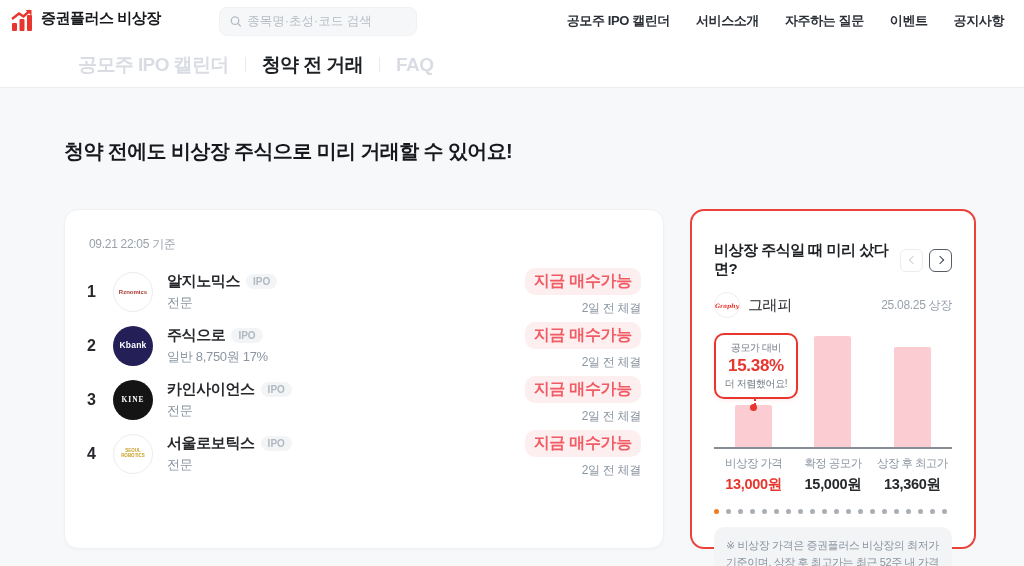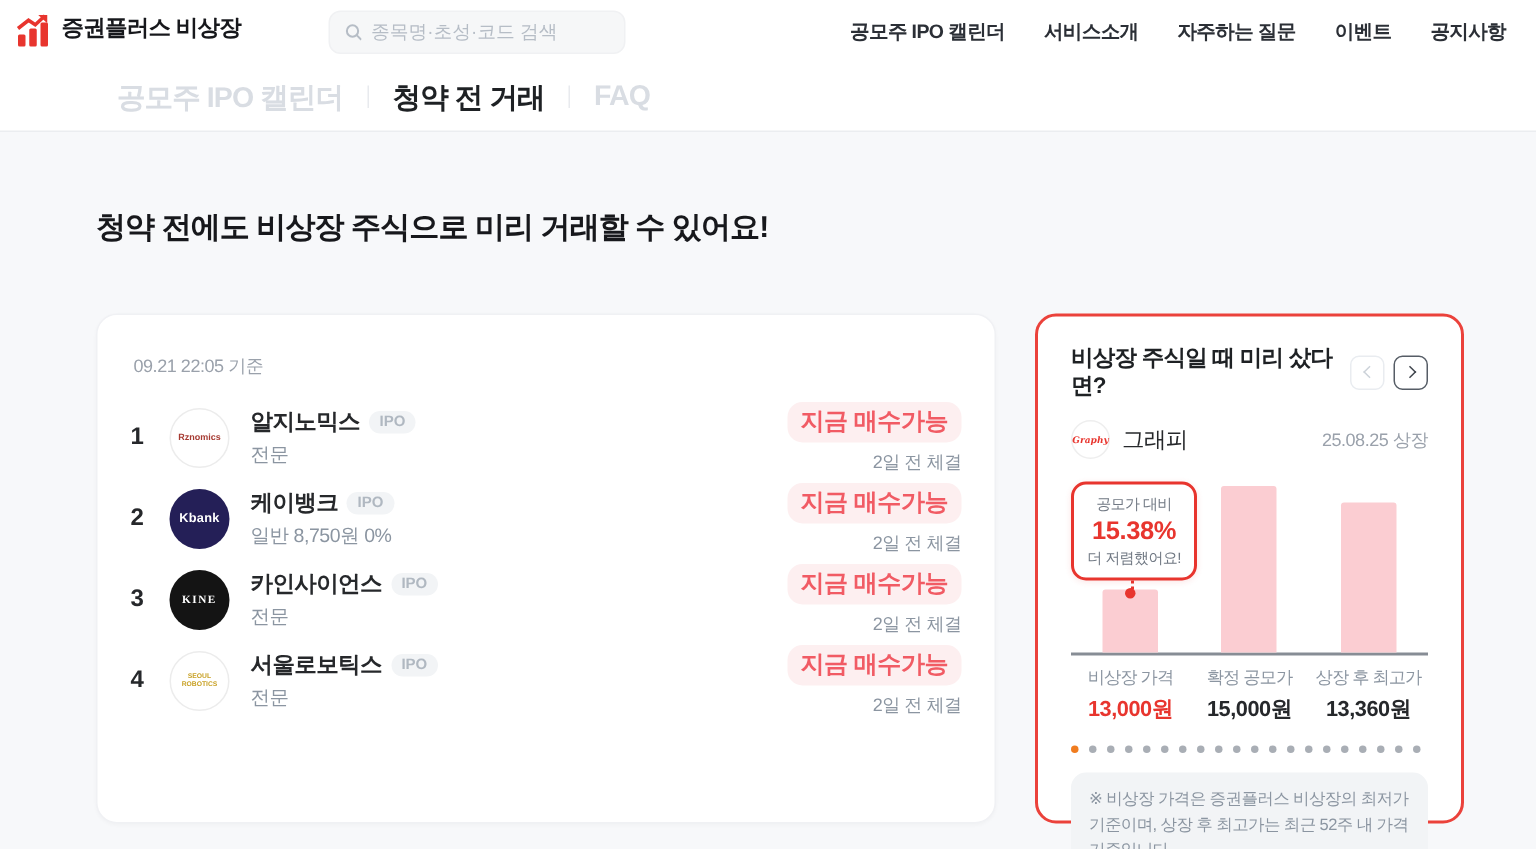--- a/index.html
+++ b/index.html
@@ -49,21 +49,21 @@
   .stock-name { font-size:15px; font-weight:700; color:#26282b; letter-spacing:-0.4px; }
   .ipo-pill { background:#f2f4f6; color:#b0b8c1; font-size:10px; font-weight:700; padding:2px 7px; border-radius:9px; }
   .row-sub { font-size:13px; color:#8b95a1; margin-top:3px; letter-spacing:-0.3px; }
   .row-right { text-align:right; }
   .status-pill { display:inline-block; background:#fdeff0; color:#f15b64; font-size:16px; font-weight:700;
     padding:3px 9px; border-radius:10px; letter-spacing:-0.3px; }
   .row-time { font-size:12px; color:#8b95a1; margin-top:5px; letter-spacing:-0.3px; }
 
   
   .card-right { width:286px; height:340px; background:#fff; border:2px solid #eb423b; border-radius:14px;
-    padding:18px 22px 0; position:relative; }
+    padding:30px 22px 0; position:relative; }
   .card-right-head { display:flex; justify-content:space-between; align-items:center; }
   .card-right-title { font-size:15px; font-weight:800; color:#1e2124; letter-spacing:-0.5px; }
   .arrows { display:flex; gap:6px; }
   .nav-btn { width:23px; height:23px; border-radius:6px; background:#fff; display:flex; align-items:center;
     justify-content:center; cursor:pointer; }
   .nav-btn.prev { border:1px solid #e9ecf0; color:#ccd2d9; }
   .nav-btn.next { border:1px solid #565d66; color:#3f454d; }
   .chev { display:inline-block; width:6px; height:6px; border-top:1.8px solid currentColor; border-right:1.8px solid currentColor; }
   .chev.right { transform:rotate(45deg); margin-left:-2px; }
   .chev.left { transform:rotate(-135deg); margin-right:-2px; }
@@ -159,24 +159,24 @@
           <span class="status-pill">지금 매수가능</span>
           <div class="row-time">2일 전 체결</div>
         </div>
       </div>
 
       <div class="row">
         <span class="rank">2</span>
         <span class="logo-circle" style="background: rgb(36, 31, 87); color: rgb(255, 255, 255);">Kbank</span>
         <div class="names">
           <div class="name-line">
-            <span class="stock-name">케이뱅크</span>
-            <span class="ipo-pill">IPO</span>
-          </div>
-          <div class="row-sub">일반 8,750원 0%</div>
+            <span class="stock-name">주식으로</span>
+            <span class="ipo-pill">IPO</span>
+          </div>
+          <div class="row-sub">일반 8,750원 17%</div>
         </div>
         <div class="row-right">
           <span class="status-pill">지금 매수가능</span>
           <div class="row-time">2일 전 체결</div>
         </div>
       </div>
 
       <div class="row">
         <span class="rank">3</span>
         <span class="logo-circle" style="background: rgb(20, 20, 20); color: rgb(255, 255, 255);">KINE</span>

